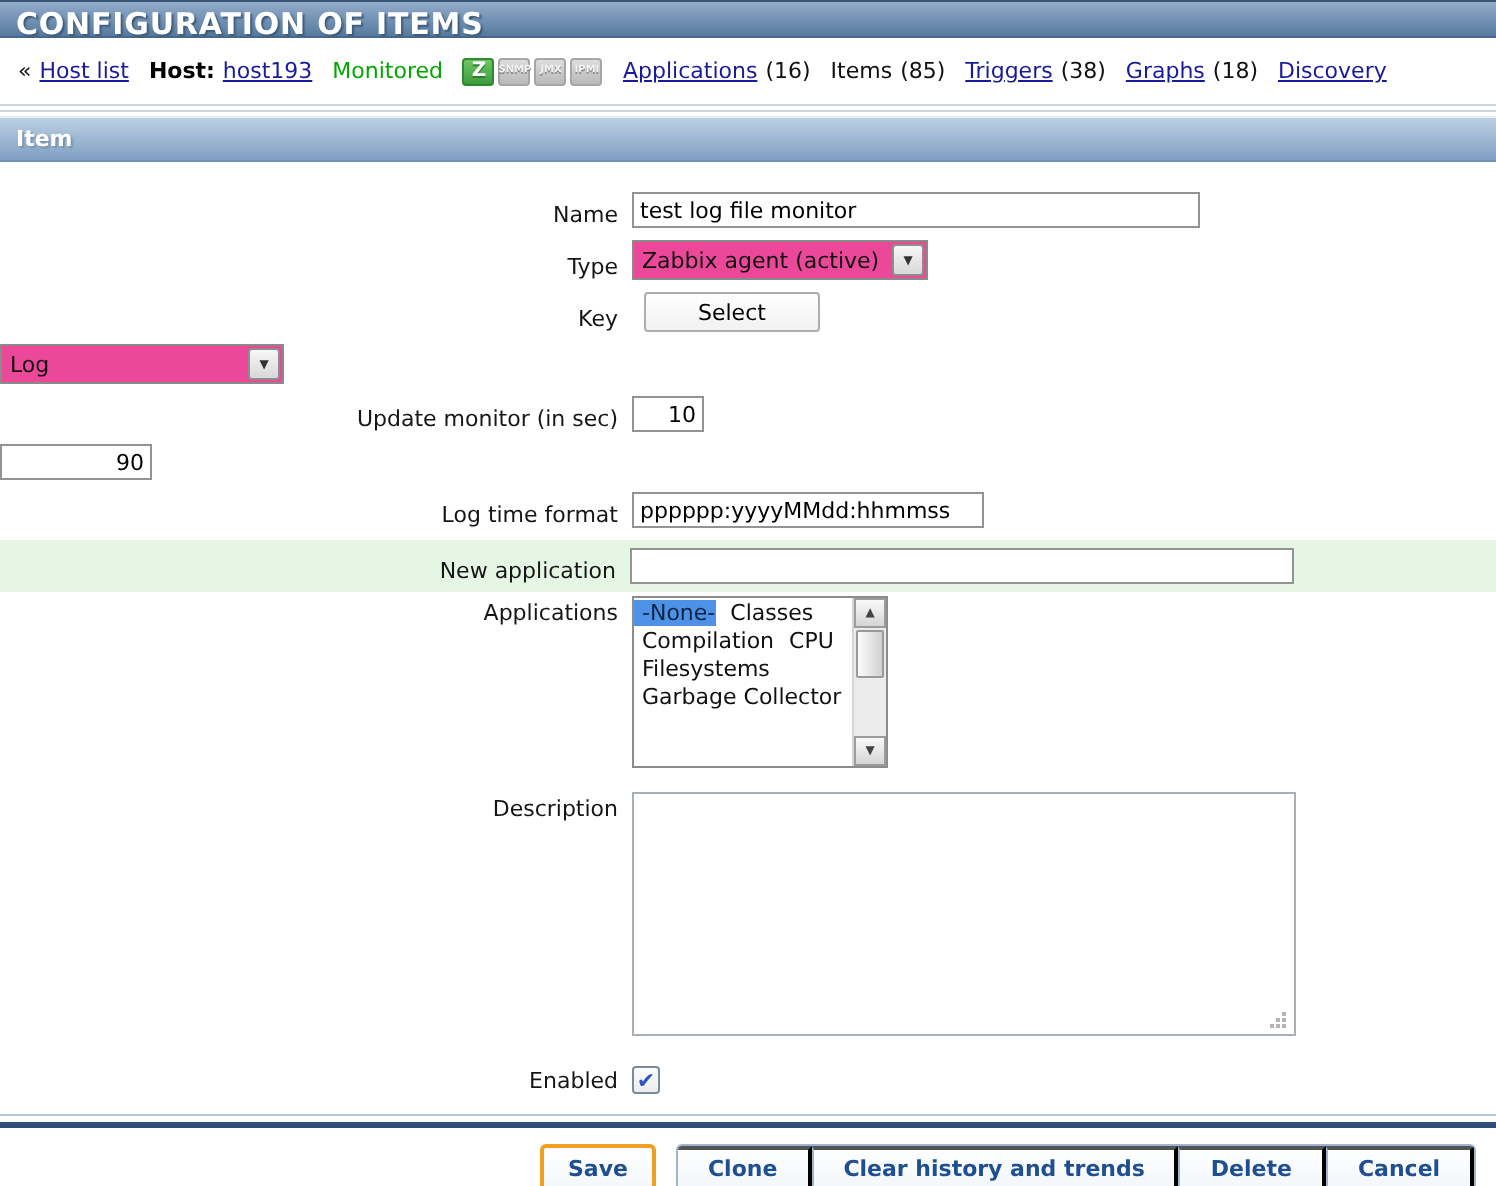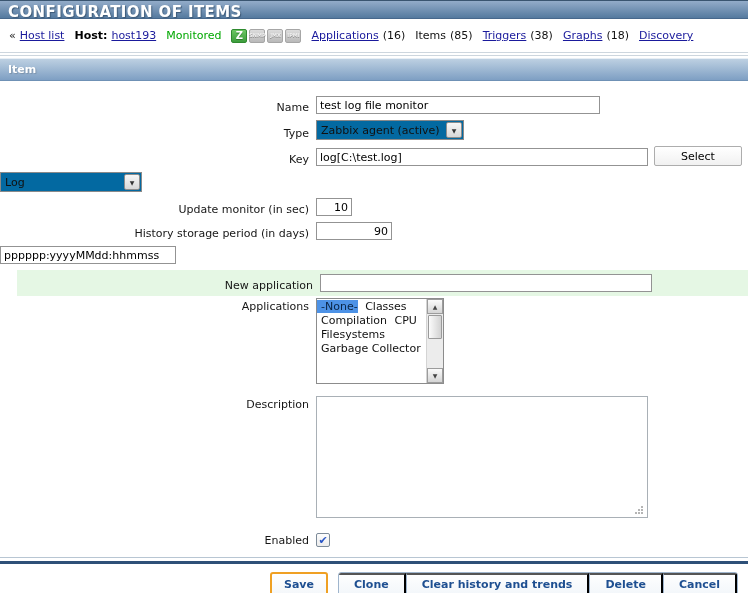--- a/index.html
+++ b/index.html
@@ -80,22 +80,22 @@
   }
 
   
   .form { padding-top: 15px; }
   .row { display: flex; align-items: flex-end; margin-bottom: 6px; min-height: 18px; }
   .row.top { align-items: flex-start; }
   .lbl { width: 316px; flex: none; text-align: right; padding-right: 7px; color: #161616; }
   .row.top .lbl { padding-top: 2px; }
   .row.highlight {
     background: #e5f7e4;
-    margin-left: 17px;
-    padding: 4px 4px;
+    margin-left: 0;
+    padding: 4px 16px;
     margin-bottom: 2px;
   }
   .row.highlight .lbl { width: 299px; }
 
   input.text {
     height: 18px;
     border: 1px solid #939393;
     font: 11px "DejaVu Sans", sans-serif;
     padding: 1px 3px;
     color: #000;
@@ -104,21 +104,21 @@
   .w-name { width: 284px; border: 1px solid #54769c; }
   .w-key { width: 332px; }
   .w-small { width: 36px; text-align: right; padding-right: 8px; }
   .w-hist { width: 76px; text-align: right; padding-right: 8px; }
   .w-logfmt { width: 176px; }
   .w-newapp { width: 332px; }
 
   
   .selectbox {
     display: inline-flex; align-items: center;
-    border: 1px solid #8a8a8a; background: #0369a1;
+    border: 1px solid #8a8a8a; background: #ec4899;
     height: 20px; padding-left: 4px; cursor: default;
   }
   .sel-type { width: 148px; }
   .sel-info { width: 142px; }
   .sel-text { flex: 1; }
   .arrowbtn {
     width: 16px; height: 16px; margin: 0 1px 0 4px;
     border: 1px solid #8d8d8d; border-radius: 2px;
     background: linear-gradient(#f7f7f7, #d8d8d8);
     font-size: 6px; color: #333;
@@ -280,42 +280,41 @@
   <div class="row">
     <span class="lbl">Type</span>
     <span class="selectbox sel-type">
       <span class="sel-text">Zabbix agent (active)</span>
       <span class="arrowbtn">▼</span>
     </span>
   </div>
 
   <div class="row">
     <span class="lbl">Key</span>
-    <input class="text w-key" type="text" value="log[C:\test.log]" style="">
     <button class="btn-select">Select</button>
   </div>
 
   <div class="row">
     <span class="selectbox sel-info">
       <span class="sel-text">Log</span>
       <span class="arrowbtn">▼</span>
     </span>
   </div>
 
   <div class="row">
     <span class="lbl">Update monitor (in sec)</span>
     <input class="text w-small" type="text" value="10" style="">
   </div>
 
   <div class="row">
-    <span class="lbl">History storage period (in days)</span>
     <input class="text w-hist" type="text" value="90" style="">
   </div>
 
   <div class="row">
+    <span class="lbl">Log time format</span>
     <input class="text w-logfmt" type="text" value="pppppp:yyyyMMdd:hhmmss" style="">
   </div>
 
   <div class="row highlight">
     <span class="lbl">New application</span>
     <input class="text w-newapp" type="text" value="" style="">
   </div>
 
   <div class="row top" style="margin-bottom:12px;">
     <span class="lbl">Applications</span>

